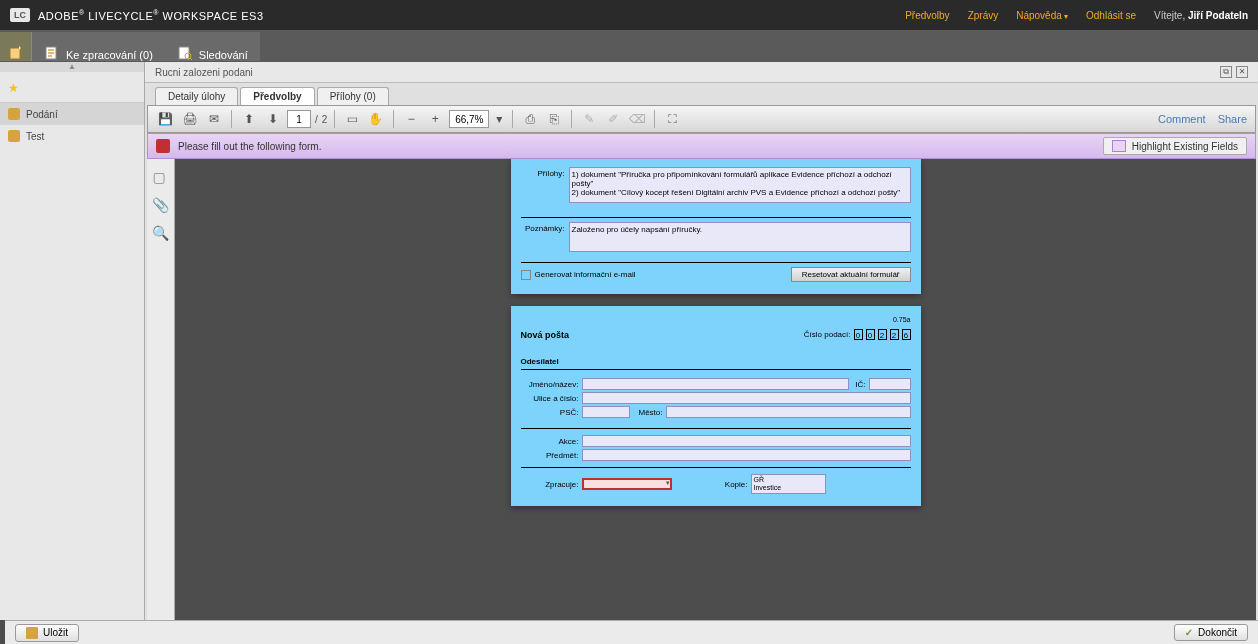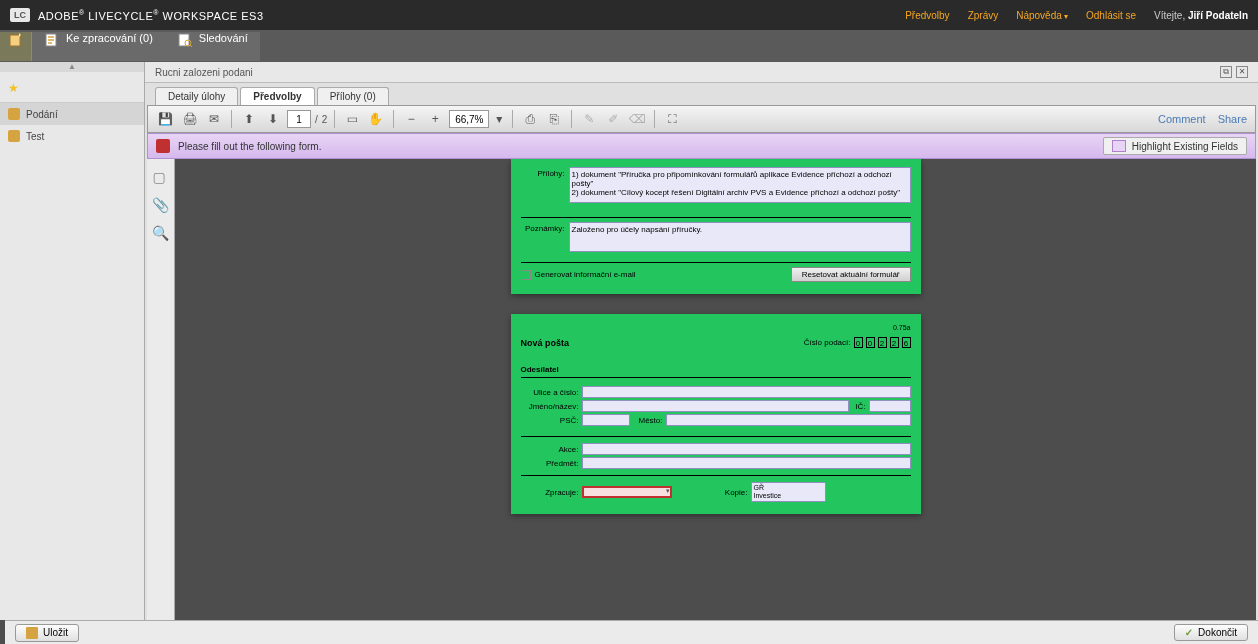--- a/index.html
+++ b/index.html
@@ -11,21 +11,21 @@
 .app-title { font-size: 11px; letter-spacing: 0.5px; }
 .app-title sup { font-size: 7px; }
 .top-right { margin-left: auto; display: flex; align-items: center; gap: 18px; font-size: 10px; }
 .top-link { color: #f5a623; cursor: pointer; }
 .top-link.dd::after { content: ' ▾'; font-size: 8px; }
 .welcome { color: #ccc; }
 .welcome b { color: #fff; }
 
 
 .nav-bar { background: #5a5a5a; height: 32px; display: flex; align-items: center; }
-.nav-item { background: #6a6a6a; height: 29px; display: flex; align-items: flex-start; padding: 0 12px; color: #fff; font-size: 11px; gap: 6px; cursor: pointer; }
+.nav-item { background: #6a6a6a; height: 29px; display: flex; align-items: flex-end; padding: 0 12px; color: #fff; font-size: 11px; gap: 6px; cursor: pointer; }
 .nav-item.first { background: #7a7a5a; border-right: 1px solid #888; width: 32px; justify-content: center; padding: 0; }
 .nav-icon { width: 16px; height: 16px; display: inline-block; }
 
 
 .main { display: flex; height: calc(100% - 62px - 24px); }
 .sidebar { width: 145px; background: #e8e8e8; border-right: 1px solid #aaa; }
 .sidebar-collapse { height: 10px; background: #d8d8d8; text-align: center; color: #888; font-size: 8px; cursor: pointer; }
 .sidebar-star { padding: 6px 8px; border-bottom: 1px solid #ccc; }
 .sidebar-item { padding: 5px 8px; font-size: 10px; color: #444; display: flex; align-items: center; gap: 6px; cursor: pointer; }
 .sidebar-item.active { background: #d5d5d5; }
@@ -56,21 +56,21 @@
 .info-icon { width: 14px; height: 14px; background: #c03030; border-radius: 2px; }
 .info-right { margin-left: auto; display: flex; align-items: center; gap: 6px; background: #f0f0f0; border: 1px solid #aaa; padding: 2px 8px; border-radius: 2px; cursor: pointer; }
 .hl-icon { width: 14px; height: 12px; border: 1px solid #b080d0; background: #e8d5f5; }
 
 
 .viewer { flex: 1; display: flex; background: #4d4d4d; margin: 0 2px; overflow: hidden; position: relative; }
 .side-tools { width: 28px; background: #ebebeb; border-right: 1px solid #aaa; display: flex; flex-direction: column; gap: 12px; padding-top: 10px; align-items: center; }
 .st-icon { width: 16px; height: 16px; color: #888; cursor: pointer; font-size: 14px; }
 .pages { flex: 1; overflow: auto; padding: 0; display: flex; flex-direction: column; align-items: center; }
 
-.page { background: #22c55e; width: 410px; box-shadow: 0 2px 6px rgba(0,0,0,0.4); margin-bottom: 20px; font-size: 8px; color: #000; }
+.page { background: #7dd3fc; width: 410px; box-shadow: 0 2px 6px rgba(0,0,0,0.4); margin-bottom: 12px; font-size: 8px; color: #000; }
 .page1 { padding: 8px 10px 12px; }
 .page2 { padding: 8px 10px 12px; }
 
 .form-row { display: flex; margin-bottom: 2px; align-items: flex-start; }
 .form-label { width: 48px; text-align: right; padding-right: 4px; font-size: 8px; padding-top: 2px; }
 .form-field { flex: 1; }
 .ta { width: 100%; border: 1px solid #9090c0; background: #e8e8f8; font-size: 8px; padding: 2px; resize: none; font-family: Arial; }
 .ta.h1 { height: 36px; }
 .ta.h2 { height: 30px; }
 
@@ -253,28 +253,28 @@
               <span class="digit">0</span>
               <span class="digit">2</span>
               <span class="digit">2</span>
               <span class="digit">6</span>
             </div>
           </div>
           <div style="height:10px;"></div>
           <div class="section-hdr">Odesílatel</div>
           <div style="height:6px;"></div>
           <div class="inp-row">
-            <span class="lbl" style="width:58px;">Ulice a číslo:</span>
-            <input class="inp" style="flex: 1 1 0%;">
-          </div>
-          <div class="inp-row">
             <span class="lbl" style="width:58px;">Jméno/název:</span>
             <input class="inp" style="flex: 1 1 0%;">
             <span class="lbl" style="width:14px;">IČ:</span>
             <input class="inp" style="width: 42px;">
+          </div>
+          <div class="inp-row">
+            <span class="lbl" style="width:58px;">Ulice a číslo:</span>
+            <input class="inp" style="flex: 1 1 0%;">
           </div>
           <div class="inp-row">
             <span class="lbl" style="width:58px;">PSČ:</span>
             <input class="inp" style="width: 48px;">
             <span class="lbl" style="width:30px;">Město:</span>
             <input class="inp" style="flex: 1 1 0%;">
           </div>
           <div style="height:10px;"></div>
           <div style="border-top:1px solid #000;padding-top:4px;">
           <div class="inp-row">

